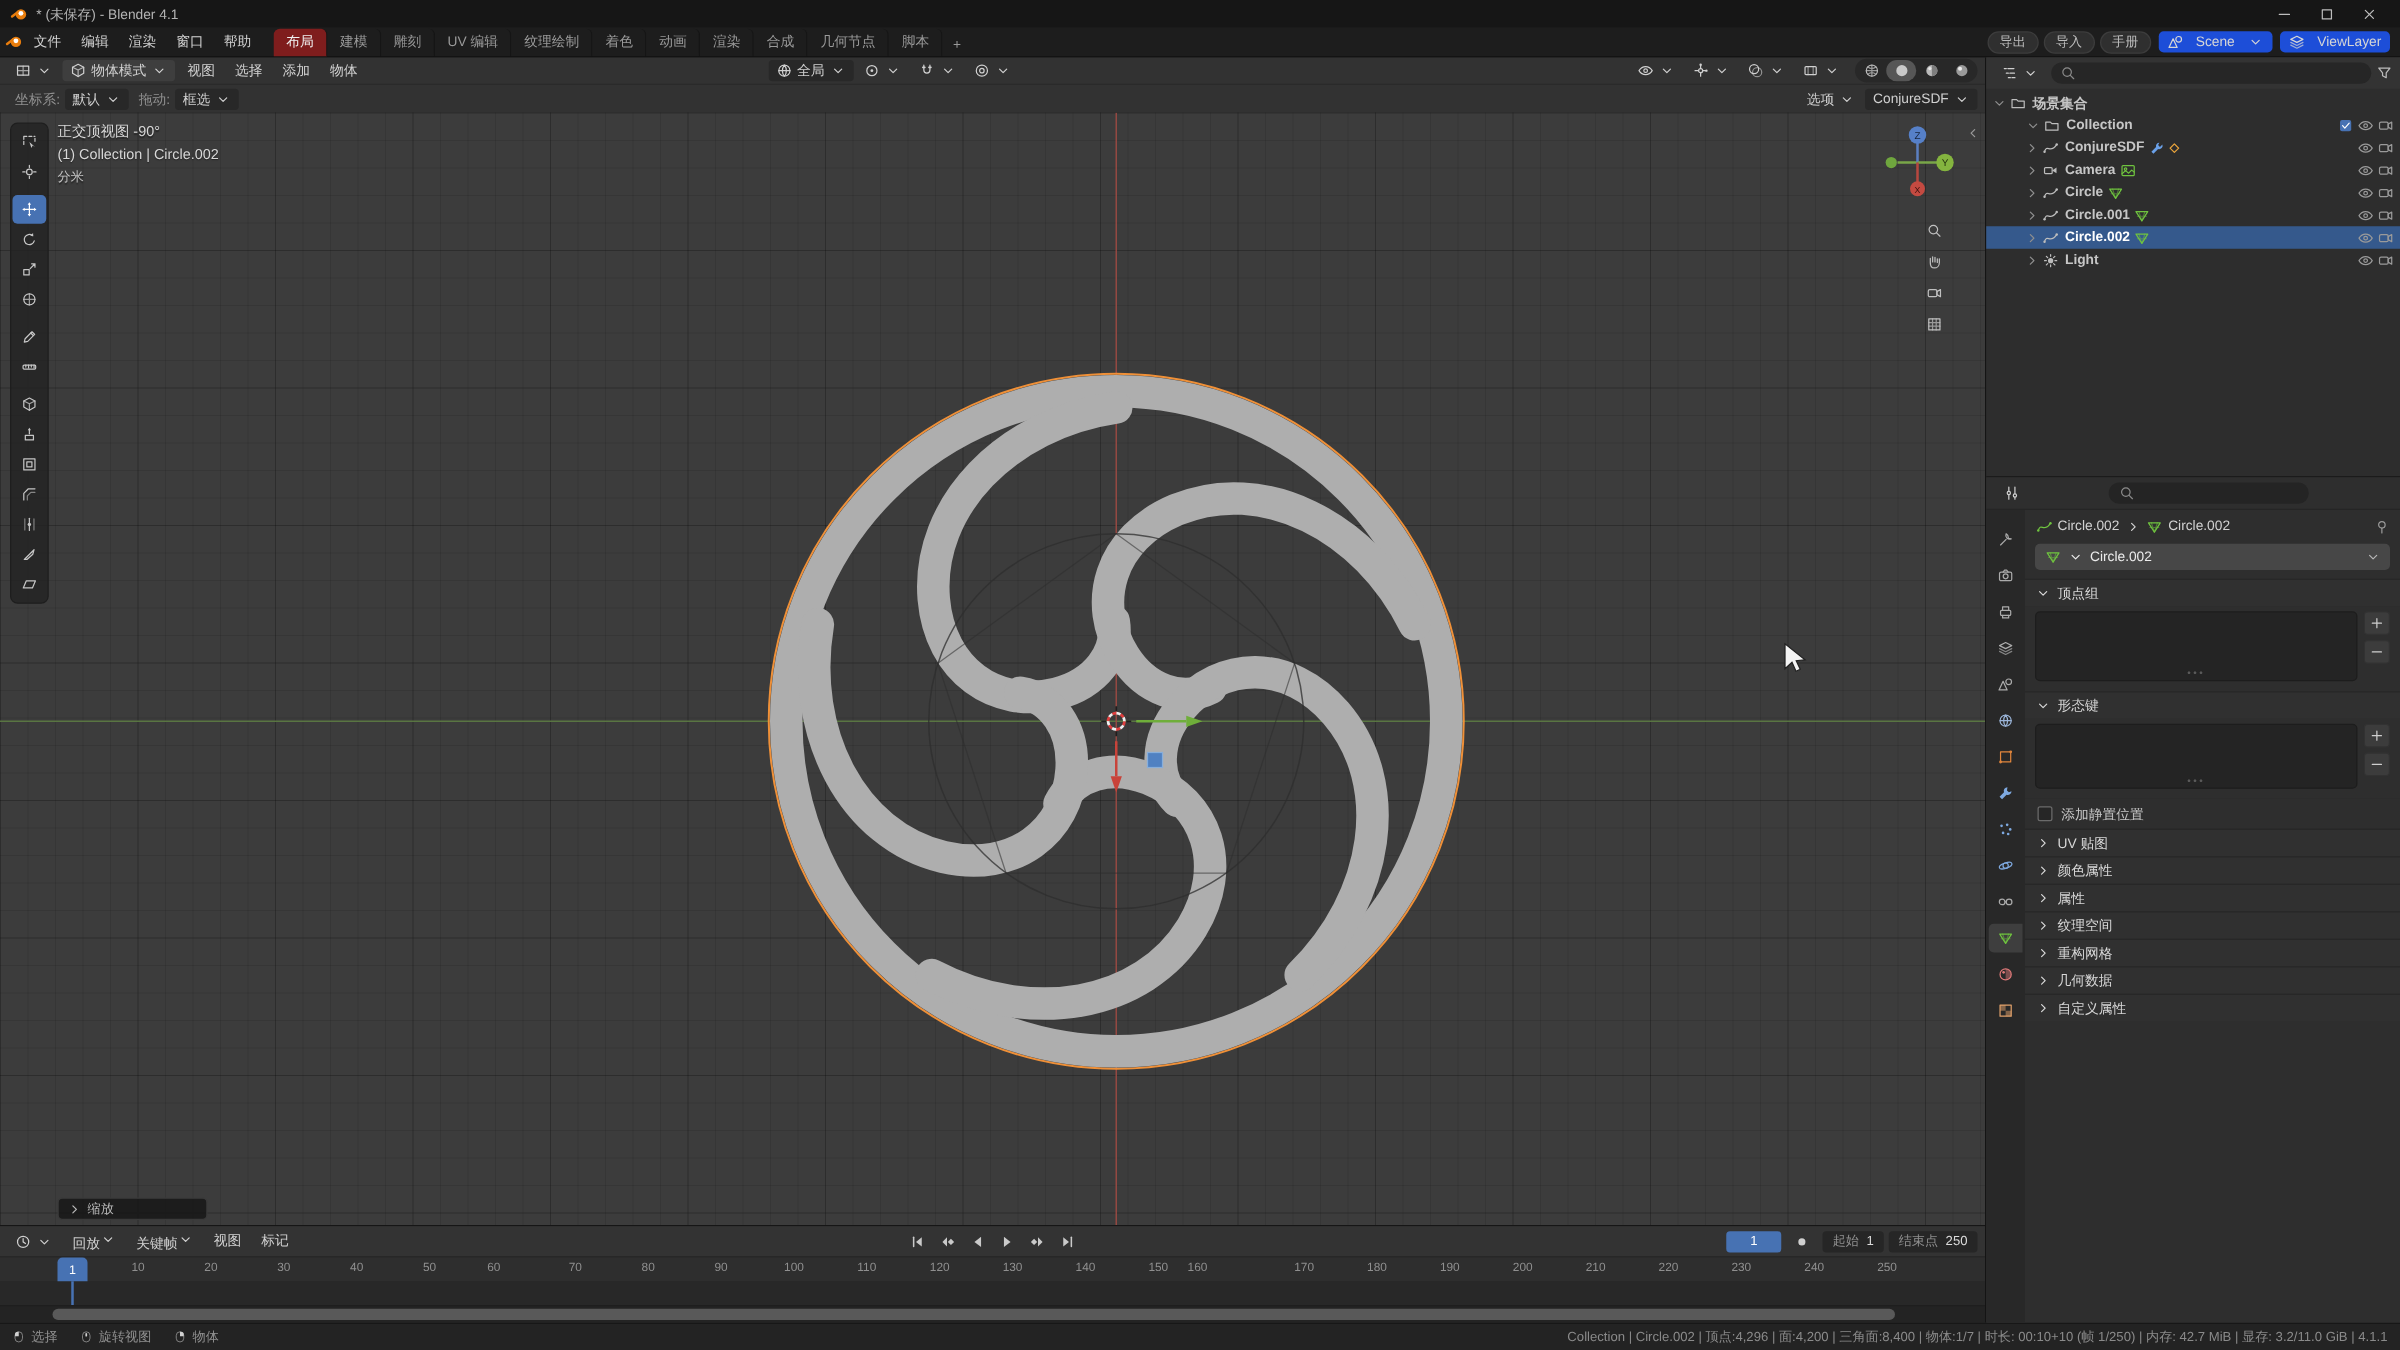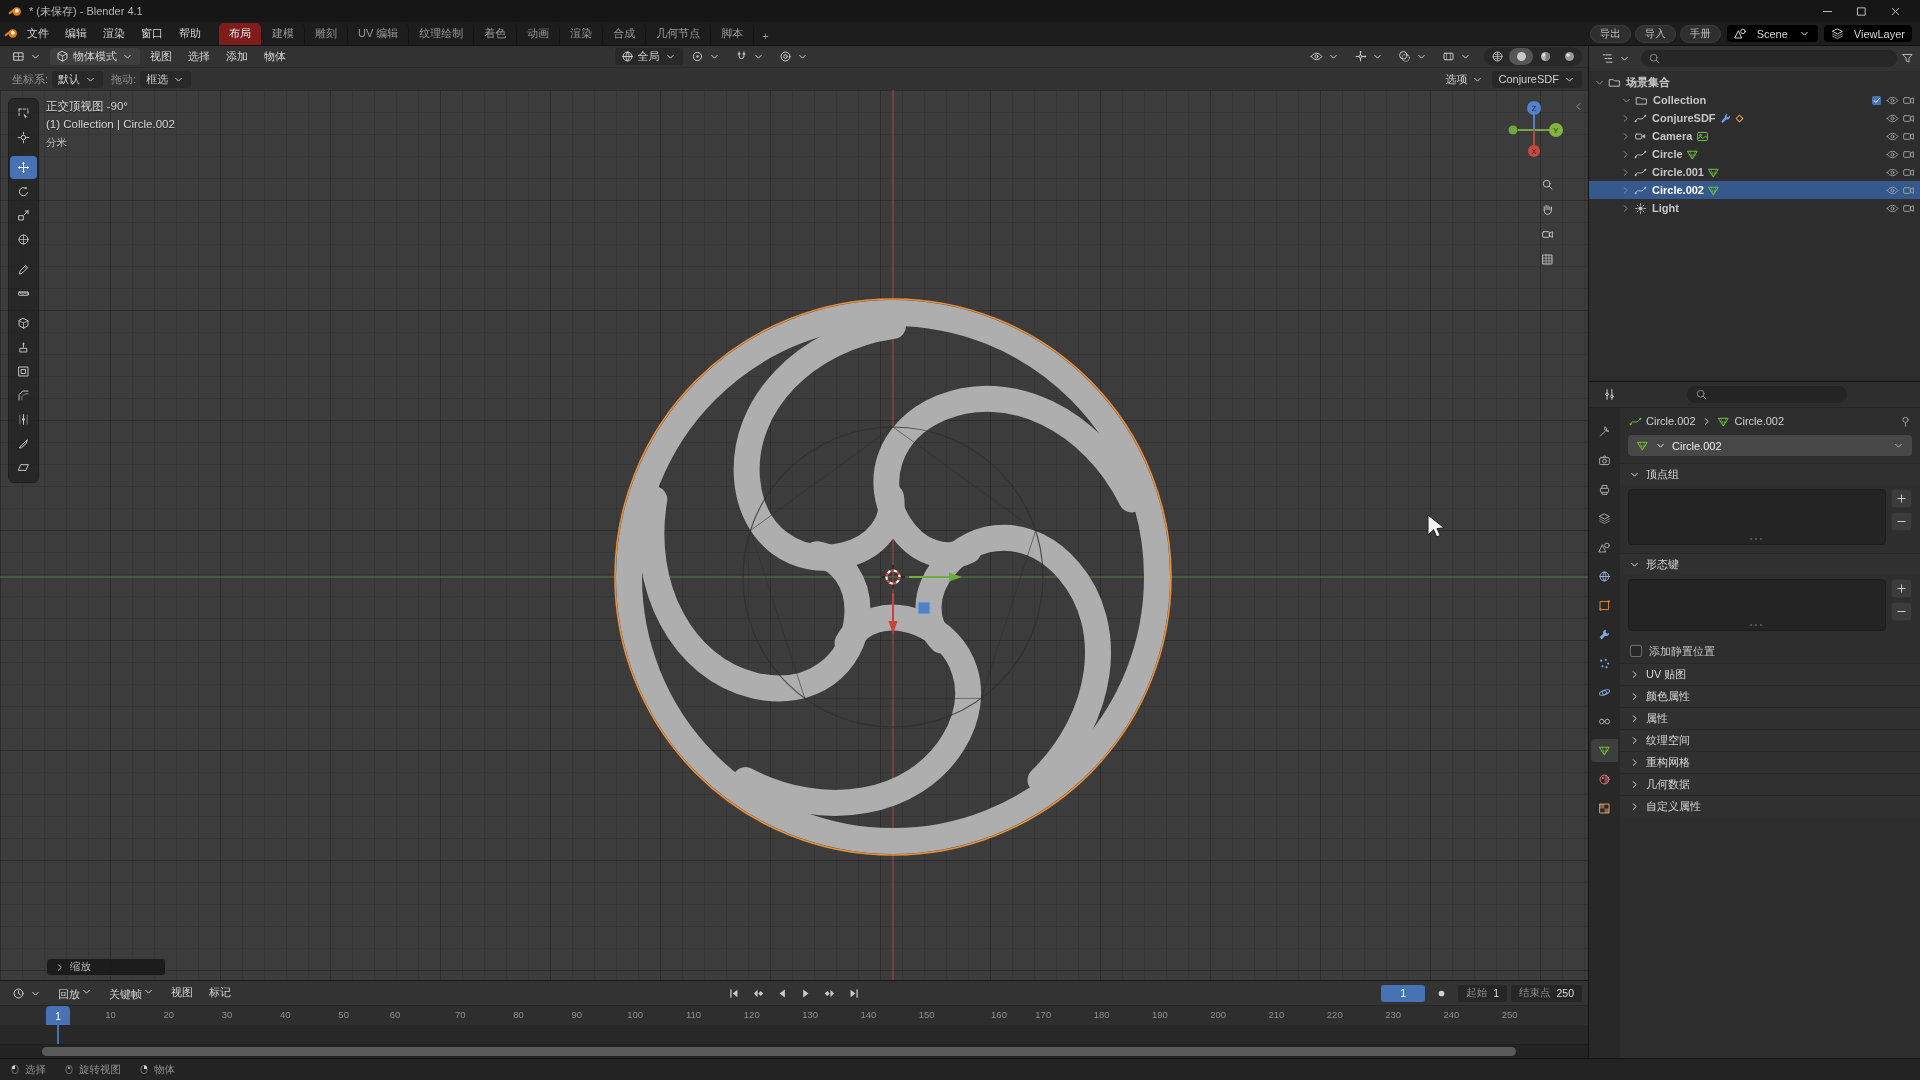--- a/index.html
+++ b/index.html
@@ -15,21 +15,21 @@
 
   
   .topbar { height:24px; background:#1d1d1d; border-bottom:1px solid #111; display:flex; align-items:center; padding:0 4px; }
   .menu-item { padding:2px 8px; color:#d2d2d2; border-radius:3px; cursor:default; }
   #workspace-tabs { display:flex; align-items:flex-end; margin-left:10px; height:100%; }
   .ws-tab { padding:3px 10px 4px; color:#9a9a9a; font-size:11px; border-radius:5px 5px 0 0; border-right:1px solid #151515; }
   .ws-tab.active { background:#7f1d1d; color:#f0f0f0; }
   .ws-add { padding:3px 8px; color:#9a9a9a; }
   .topbar-right { margin-left:auto; display:flex; align-items:center; gap:6px; padding-right:4px; }
   .pill-btn { background:#2f2f2f; border:1px solid #3c3c3c; border-radius:9px; padding:1px 9px; color:#bdbdbd; font-size:10.5px; }
-  .id-select { display:flex; align-items:center; gap:10px; background:#000000; border-radius:4px; padding:2px 7px; color:#d6d6d6; }
+  .id-select { display:flex; align-items:center; gap:10px; background:#1d4ed8; border-radius:4px; padding:2px 7px; color:#d6d6d6; }
 
   
   .main { display:flex; height:1012px; }
   .left-col { flex:1; min-width:0; display:flex; flex-direction:column; }
   .right-col { width:332px; display:flex; flex-direction:column; border-left:1px solid #141414; background:#2d2d2d; }
 
   
   .vp-header { background:#323232; }
   .vp-row { height:22px; display:flex; align-items:center; padding:0 6px; gap:2px; position:relative; }
   .vp-row.r1 { border-bottom:1px solid #2a2a2a; }
@@ -759,21 +759,21 @@
             <span class="tick" style="left: 395px;">60</span>
             <span class="tick" style="left: 460.27px;">70</span>
             <span class="tick" style="left: 518.57px;">80</span>
             <span class="tick" style="left: 576.87px;">90</span>
             <span class="tick" style="left: 635.17px;">100</span>
             <span class="tick" style="left: 693.47px;">110</span>
             <span class="tick" style="left: 751.77px;">120</span>
             <span class="tick" style="left: 810.07px;">130</span>
             <span class="tick" style="left: 868.37px;">140</span>
             <span class="tick" style="left: 926.67px;">150</span>
-            <span class="tick" style="left: 999px; text-align: center;">160</span>
+            <span class="tick" style="left: 958px; text-align: center;">160</span>
             <span class="tick" style="left: 1043.27px;">170</span>
             <span class="tick" style="left: 1101.57px;">180</span>
             <span class="tick" style="left: 1159.87px;">190</span>
             <span class="tick" style="left: 1218.17px;">200</span>
             <span class="tick" style="left: 1276.47px;">210</span>
             <span class="tick" style="left: 1334.77px;">220</span>
             <span class="tick" style="left: 1393.07px;">230</span>
             <span class="tick" style="left: 1451.37px;">240</span>
             <span class="tick" style="left: 1509.67px;">250</span>
           </div>
@@ -1406,14 +1406,15 @@
         <span class="hint">
           <span class="icon">
             <svg viewBox="0 0 16 16" width="10" height="13">
               <rect x="3.2" y="1.5" width="9.6" height="13" rx="4.8" fill="none" stroke="#9a9a9a"></rect>
               <path d="M8 1.5h1.2a3.6 3.6 0 0 1 3.6 3.6v2H8z" fill="#d2d2d2"></path>
             </svg>
           </span>
           <span>物体</span>
         </span>
       </span>
+    <span class="status-right">Collection | Circle.002 | 顶点:4,296 | 面:4,200 | 三角面:8,400 | 物体:1/7 | 时长: 00:10+10 (帧 1/250) | 内存: 42.7 MiB | 显存: 3.2/11.0 GiB | 4.1.1</span>
   </div>
 </div>
 
 </body></html>

